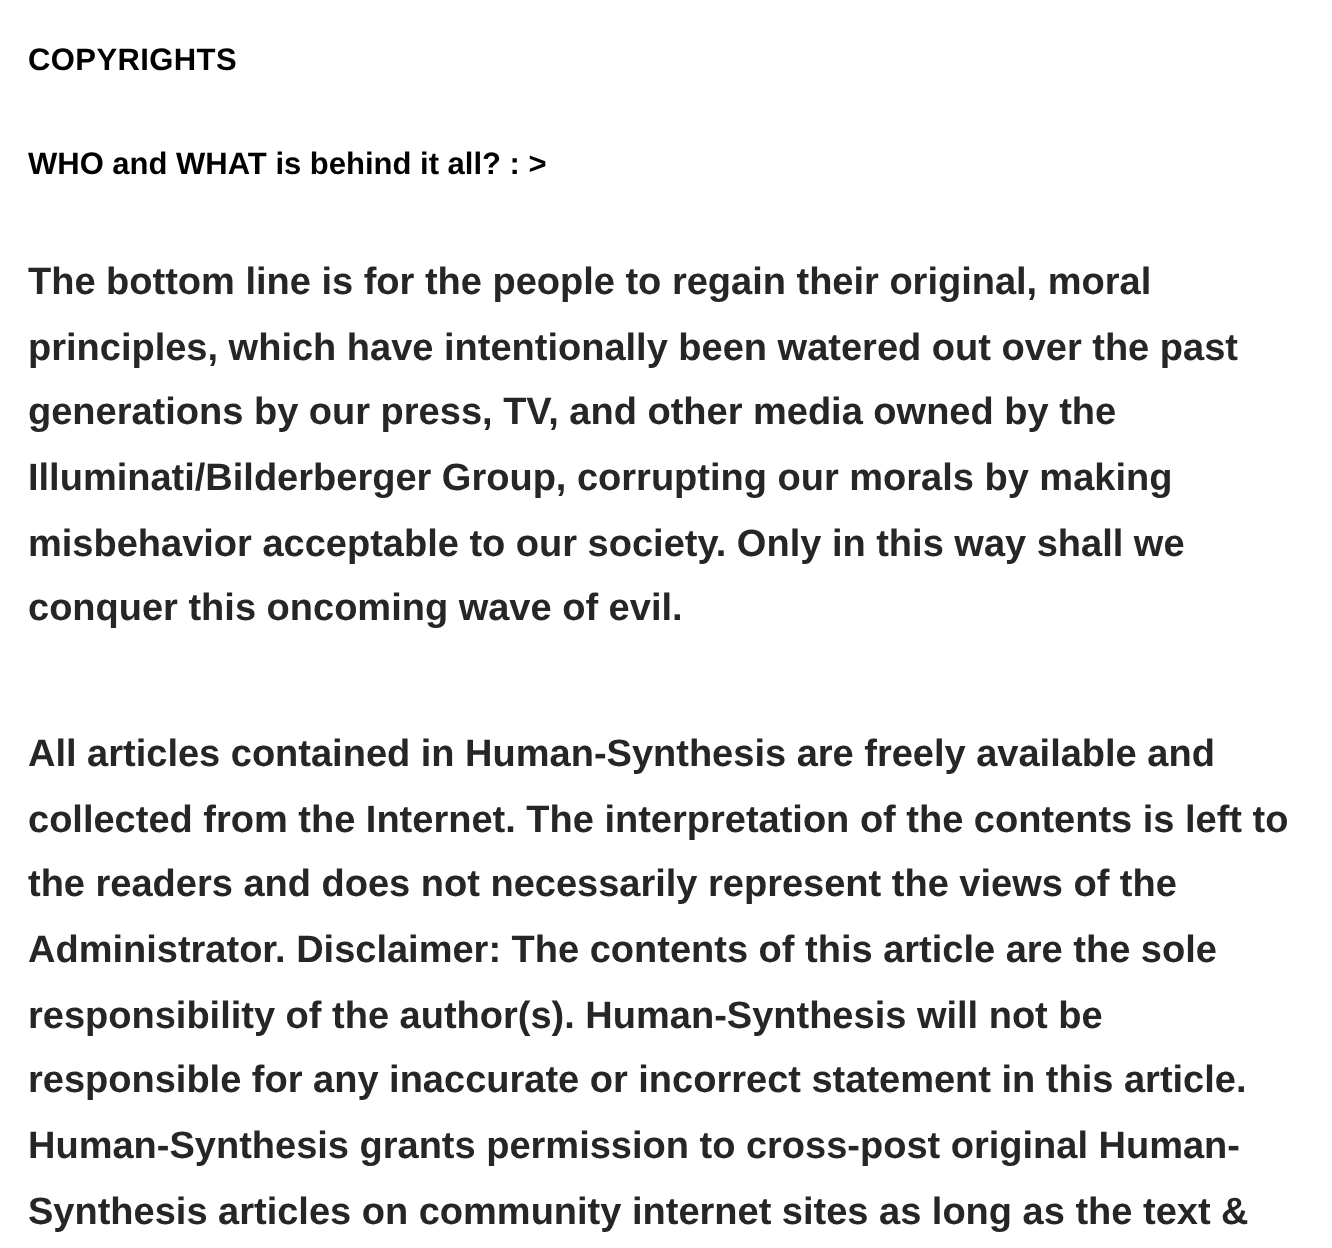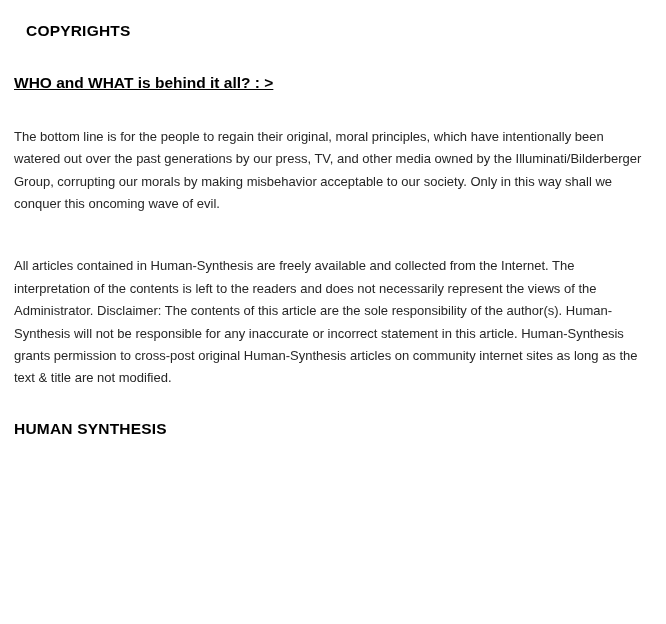--- a/index.html
+++ b/index.html
@@ -24,47 +24,45 @@
     font-weight: bold;
     letter-spacing: 0.2px;
     margin: 0 0 0 0;
     color: #000000;
   }
   .block {
     margin-top: 34px;
   }
   .block-first {
     margin-top: 0;
-    margin-left: 12px;
   }
   .link-line {
     font-size: 15.5px;
     line-height: 1.45;
     color: #000000;
     font-weight: bold;
   }
   .link-line .plain {
     font-weight: normal;
     color: #1a1a1a;
   }
   .u {
     text-decoration: underline;
   }
   .who-line {
     font-size: 15.5px;
     font-weight: bold;
     color: #000000;
-    text-decoration: underline;
   }
   p.body-text {
-    font-size: 13px;
+    font-size: 19px;
     line-height: 1.72;
     color: #262626;
     margin: 0;
-    font-weight: normal;
+    font-weight: bold;
   }
   .para-gap {
     margin-top: 40px;
   }
   .footer-heading {
     font-size: 15.5px;
     font-weight: bold;
     color: #000000;
     letter-spacing: 0.2px;
     margin-top: 30px;

